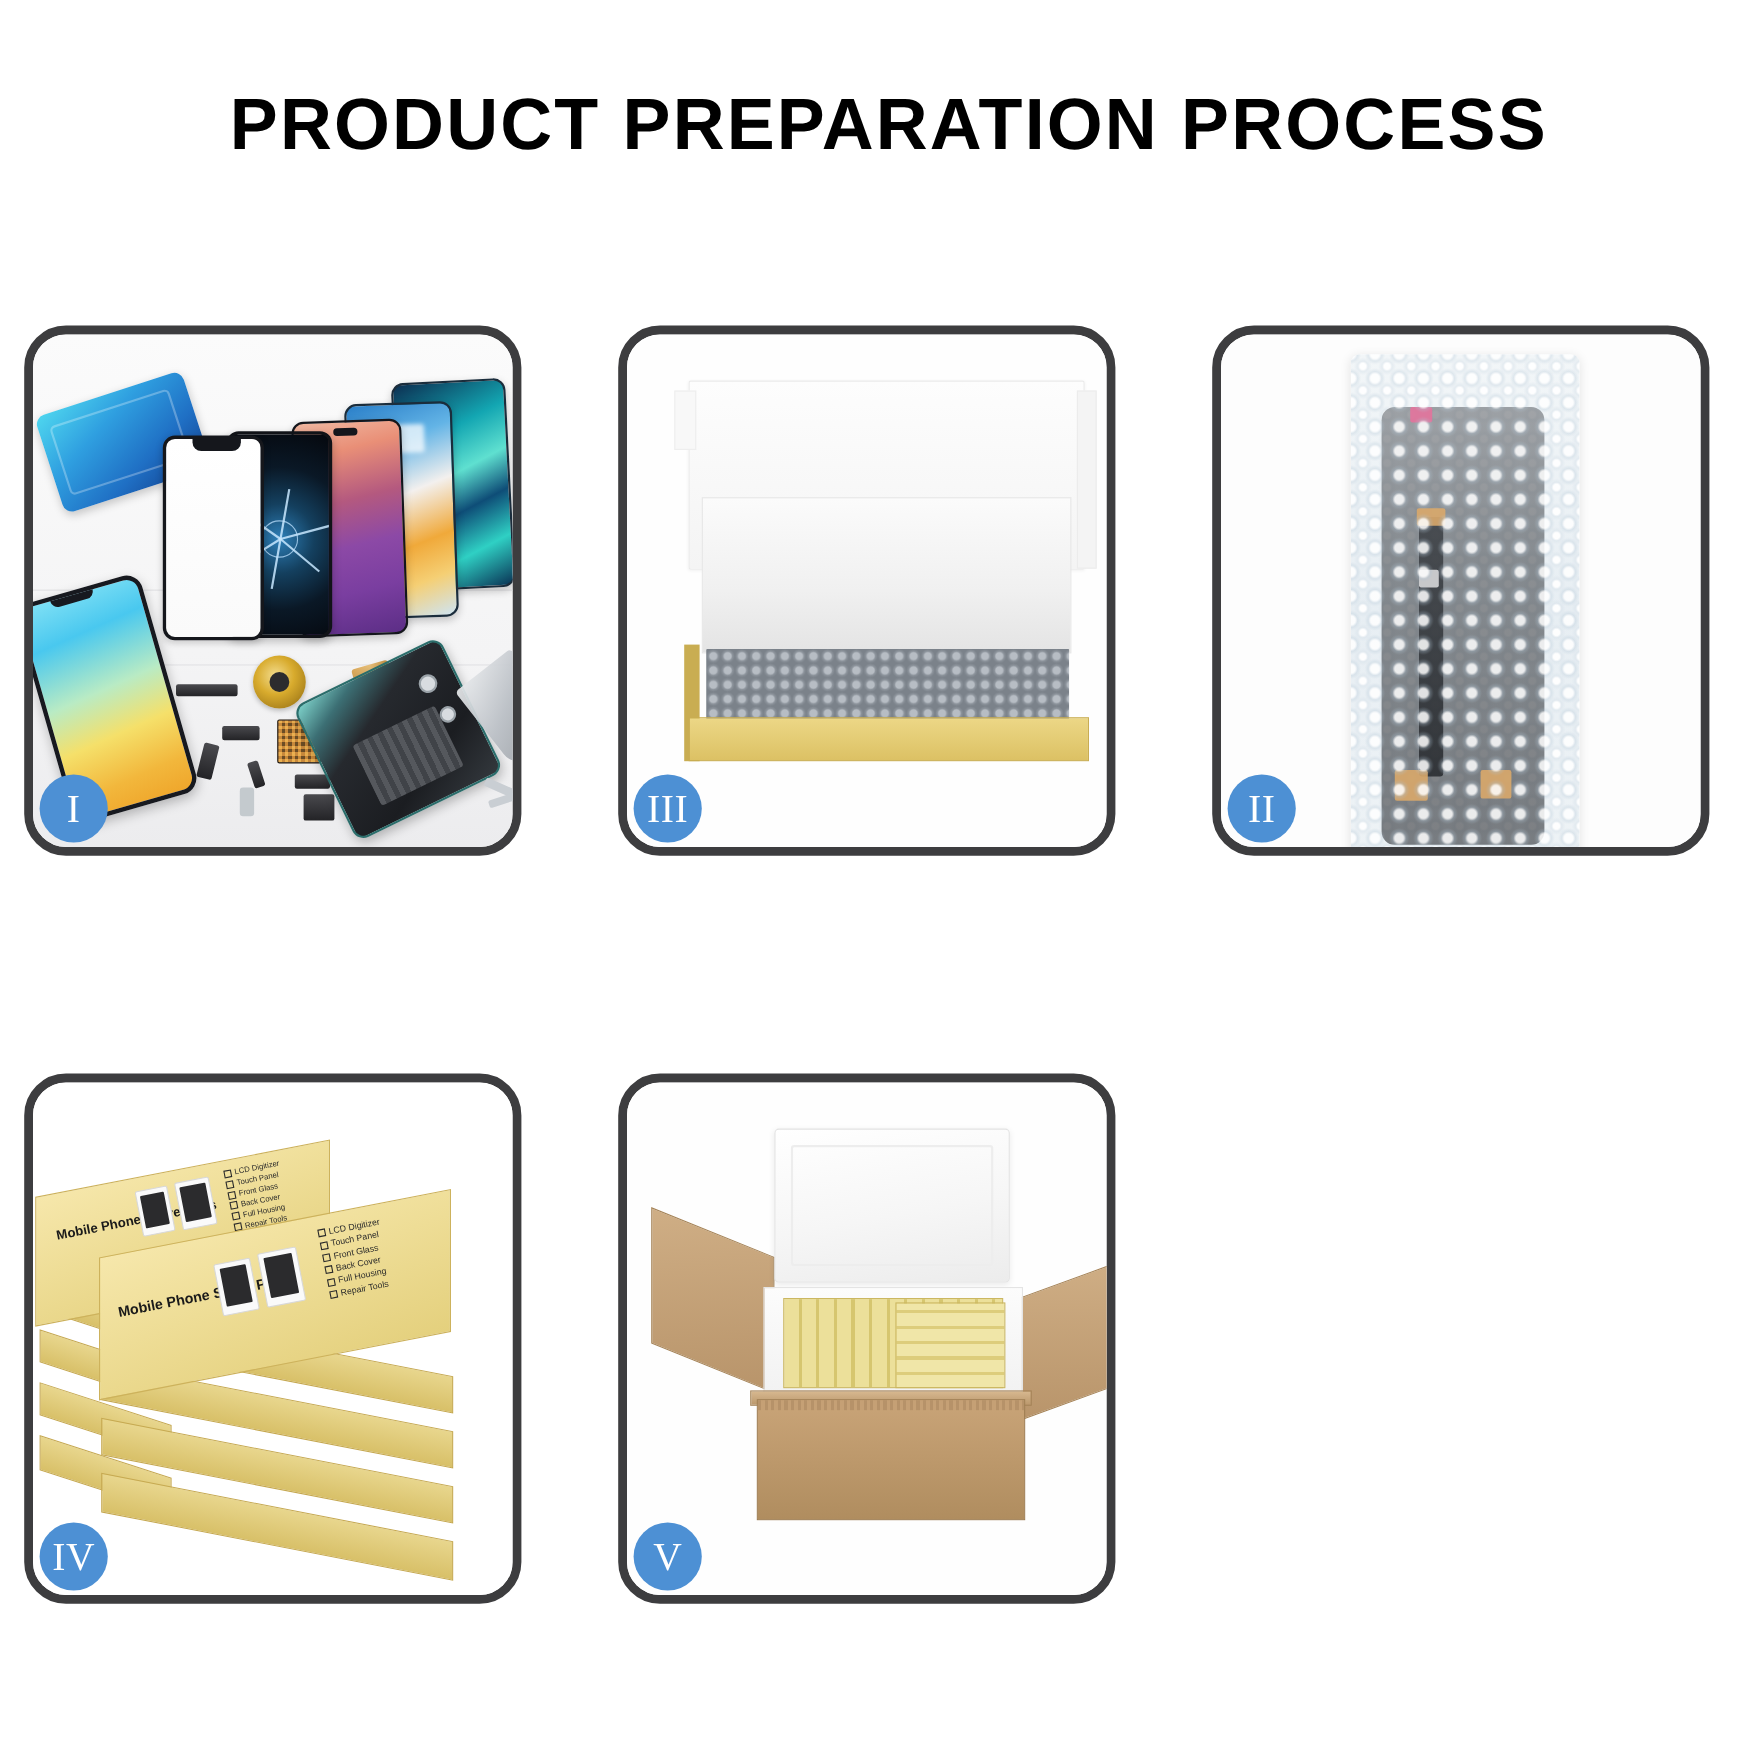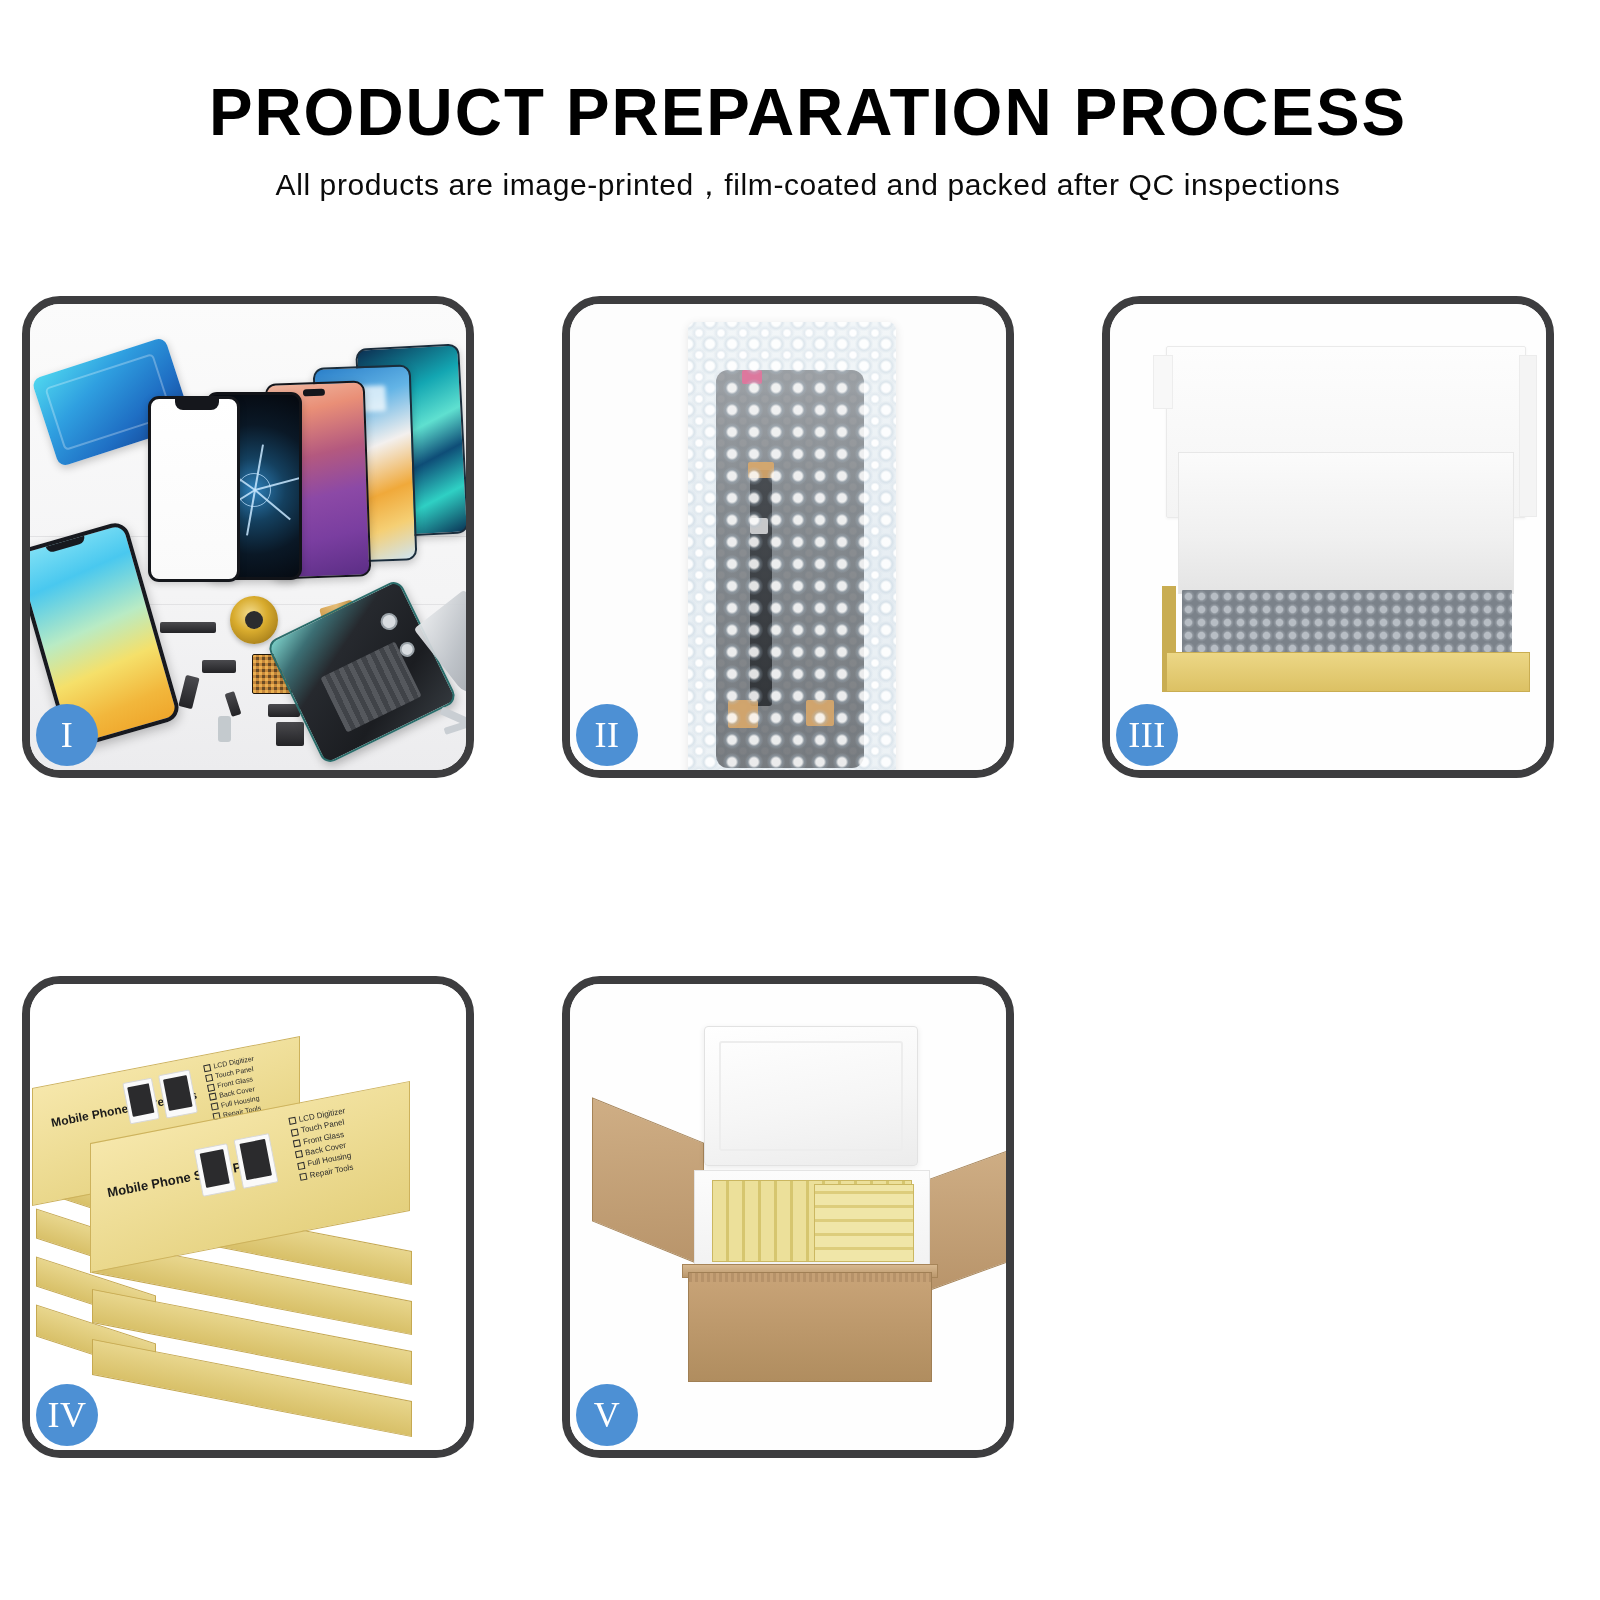--- a/index.html
+++ b/index.html
@@ -530,21 +530,20 @@
     z-index: -1;
   }
 </style>
 </head>
 <body>
 
 <div class="page">
 
   <div class="header">
     <div class="title">PRODUCT PREPARATION PROCESS</div>
-    <div class="subtitle">All products are image-printed，film-coated and packed after QC inspections</div>
   </div>
 
   <div class="grid">
 
     <div class="panel">
       <div class="panel-stage">
         <div class="p1-bg"></div>
         <div class="p1-shelf" style="top:232px"></div>
         <div class="p1-shelf" style="top:300px"></div>
 
@@ -584,53 +583,53 @@
           <div class="chassis-batt"></div>
           <div class="chassis-lens" style="right:12%; top:18%; width:17px; height:17px;"></div>
           <div class="chassis-lens" style="right:10%; top:44%; width:15px; height:15px;"></div>
         </div>
 
         <div class="tweezer"></div>
         <div class="part" style="left:410px; top:408px; width:28px; height:8px; background:#c9ced3; transform:rotate(24deg);"></div>
         <div class="part" style="left:414px; top:420px; width:26px; height:7px; background:#c9ced3; transform:rotate(-18deg);"></div>
       </div>
       <div class="badge">I</div>
+    </div>
+
+    <div class="panel">
+      <div class="panel-stage">
+        <div class="p3-bg"></div>
+        <div class="mailer-tray"></div>
+        <div class="mailer-lip"></div>
+        <div class="mailer-lid"></div>
+        <div class="foam-sheet"></div>
+        <div class="bubble-layer"></div>
+        <div class="mailer-front"></div>
+      </div>
+      <div class="badge">III</div>
     </div>
 
     <div class="panel">
       <div class="panel-stage">
         <div class="p2-bg"></div>
         <div class="bubblepack">
           <div class="lcd-inner"></div>
           <div class="lcd-flex"></div>
           <div class="lcd-conn" style="left:60px; top:140px; width:26px; height:16px;"></div>
           <div class="lcd-conn" style="left:62px; top:196px; width:18px; height:16px; background:#d6d6d8;"></div>
           <div class="lcd-conn" style="left:40px; top:378px; width:30px; height:28px;"></div>
           <div class="lcd-conn" style="left:118px; top:378px; width:28px; height:26px;"></div>
           <div class="pink-tab"></div>
         </div>
       </div>
       <div class="badge">II</div>
     </div>
 
     <div class="panel">
       <div class="panel-stage">
-        <div class="p3-bg"></div>
-        <div class="mailer-tray"></div>
-        <div class="mailer-lip"></div>
-        <div class="mailer-lid"></div>
-        <div class="foam-sheet"></div>
-        <div class="bubble-layer"></div>
-        <div class="mailer-front"></div>
-      </div>
-      <div class="badge">III</div>
-    </div>
-
-    <div class="panel">
-      <div class="panel-stage">
         <div class="p4-bg"></div>
 
         <div class="gbox-side" style="left:6px; top:148px; width:120px; height:30px; transform:skewY(18deg);"></div>
         <div class="gbox-side" style="left:6px; top:196px; width:120px; height:30px; transform:skewY(18deg);"></div>
         <div class="gbox-side" style="left:6px; top:244px; width:120px; height:30px; transform:skewY(18deg);"></div>
         <div class="gbox-side" style="left:6px; top:292px; width:120px; height:30px; transform:skewY(18deg);"></div>
         <div class="gbox-side" style="left:6px; top:340px; width:120px; height:32px; transform:skewY(18deg);"></div>
 
         <div class="gbox-top" style="left:2px; top:78px;"></div>
         <div class="glabel" style="left:20px; top:118px; font-size:12px;">Mobile Phone Spare Parts</div>

